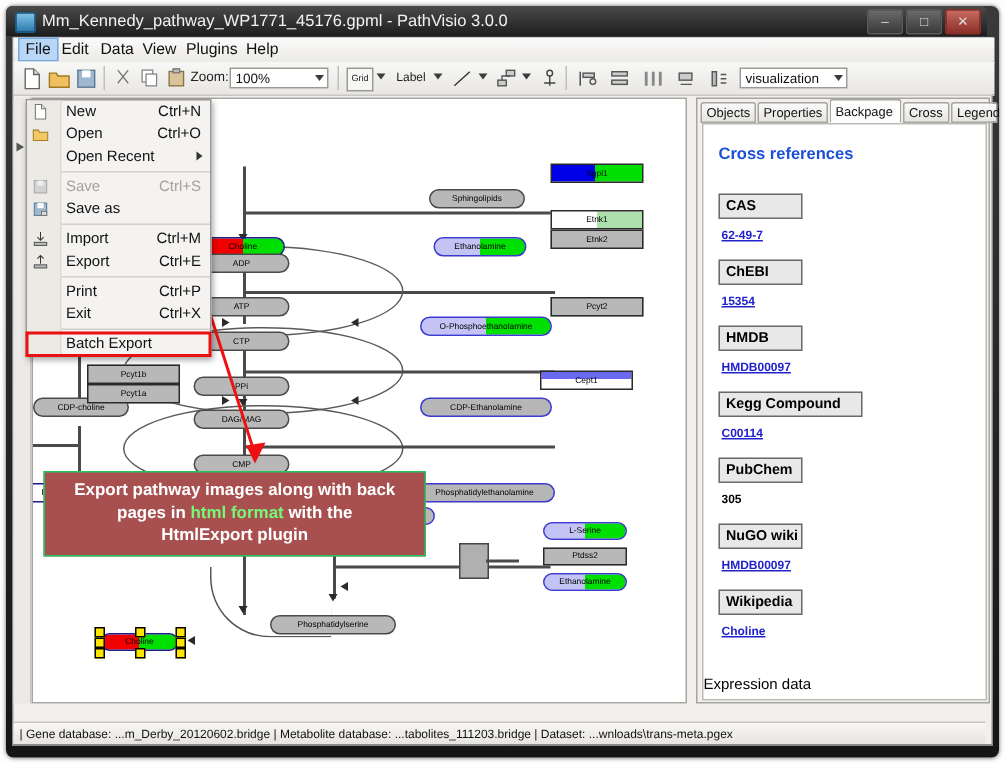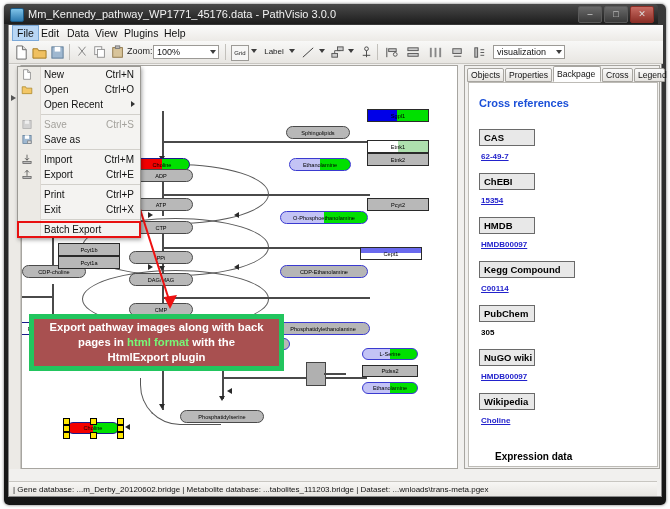--- a/index.html
+++ b/index.html
@@ -91,56 +91,56 @@
   .fmenu .it .ks{position:absolute;right:6px;top:0;font-size:10px;}
   .fmenu .it .ks.dis{color:#a4a29d;}
   .fmenu .sep{height:1px;background:#d2d0cb;margin:2px 0;}
   .fmenu .it .sub{position:absolute;right:5px;top:4px;width:0;height:0;
       border-top:3px solid transparent;border-bottom:3px solid transparent;border-left:4px solid #333;}
   .fmenu .it.hl{outline:2px solid #e81010;outline-offset:-1px;z-index:3;}
   .mi-ico{position:absolute;left:3px;top:2px;width:12px;height:11px;}
 
   
   .callout{position:absolute;left:20px;top:289px;width:255px;height:57px;
-    background:#a85050;border:5px solid #22c55e;color:#fff;z-index:30;
+    background:#a85050;border:1px solid #22c55e;color:#fff;z-index:30;
     font-size:11.3px;font-weight:bold;line-height:15px;text-align:center;
     display:flex;align-items:center;justify-content:center;padding:15px 6px;box-sizing:border-box;}
   .callout .hl{color:#77f777;}
   .redarrow{position:absolute;z-index:29;}
 
   
   .rpanel{position:absolute;left:455px;top:40px;width:196px;height:404px;
     background:#f1f0ee;border:1px solid #a7a5a0;box-sizing:border-box;}
   .tabs{position:absolute;left:0;top:0;width:196px;height:16px;}
   .tab{position:absolute;top:2px;height:14px;line-height:13px;font-size:8.6px;color:#111;
        background:linear-gradient(#fafafa,#e6e4e0);border:1px solid #a7a5a0;box-sizing:border-box;
        padding:0 3px;border-radius:2px 2px 0 0;}
   .tab.active{top:0;height:16px;line-height:15px;background:#fdfdfd;border-bottom:1px solid #fdfdfd;font-weight:normal;}
   .rbody{position:absolute;left:3px;top:16px;width:190px;height:385px;background:#fff;border:1px solid #bdbbb6;box-sizing:border-box;overflow:hidden;}
   .xref-title{position:absolute;left:10px;top:14px;font-size:11px;font-weight:bold;color:#1a4fd8;}
   .xbox{position:absolute;left:10px;width:56px;height:17px;background:#e8e8e8;border:1px solid #6a6a6a;
         font-size:9.5px;font-weight:bold;color:#000;line-height:16px;padding-left:4px;box-sizing:border-box;}
   .xlink{position:absolute;left:12px;font-size:8px;color:#2222cc;text-decoration:underline;font-weight:bold;}
   .xplain{position:absolute;left:12px;font-size:8px;color:#000;font-weight:bold;}
-  .expr{position:absolute;left:26px;top:368px;font-size:10px;font-weight:bold;color:#000;}
+  .expr{position:absolute;left:0;top:368px;font-size:10px;font-weight:normal;color:#000;}
 
   
   .status{position:absolute;left:0;bottom:0;width:648px;height:15px;
     background:linear-gradient(#f7f6f4,#e7e5e1);border-top:1px solid #c8c6c1;
     font-size:8px;color:#111;line-height:15px;padding-left:4px;box-sizing:border-box;white-space:nowrap;}
 </style>
 </head>
 <body>
 
 <div class="frame">
   <div class="winchrome"></div>
 
   <div class="titlebar">
     <div class="title-ico"></div>
-    <div class="title-txt">Mm_Kennedy_pathway_WP1771_45176.data - PathVisio 3.0.0</div>
+    <div class="title-txt">Mm_Kennedy_pathway_WP1771_45176.gpml - PathVisio 3.0.0</div>
     <div class="winbtns">
       <div class="wb">–</div>
       <div class="wb">□</div>
       <div class="wb close">✕</div>
     </div>
   </div>
 
   <div class="client">
 
     <div class="menubar">

